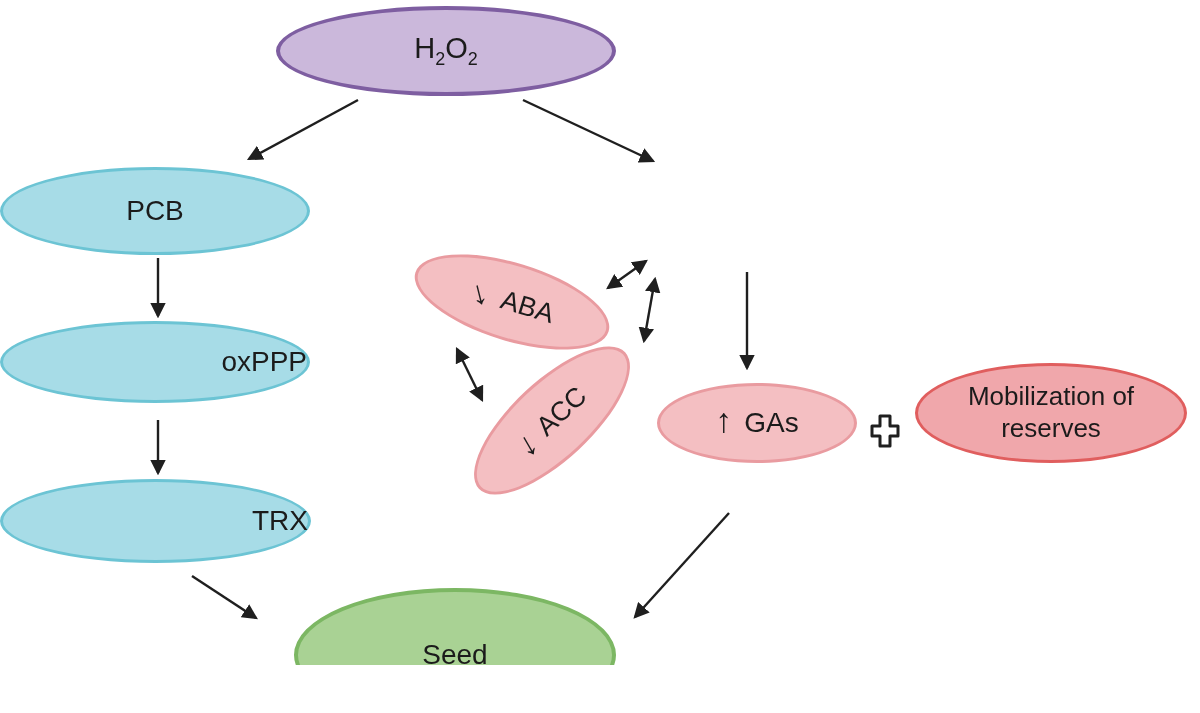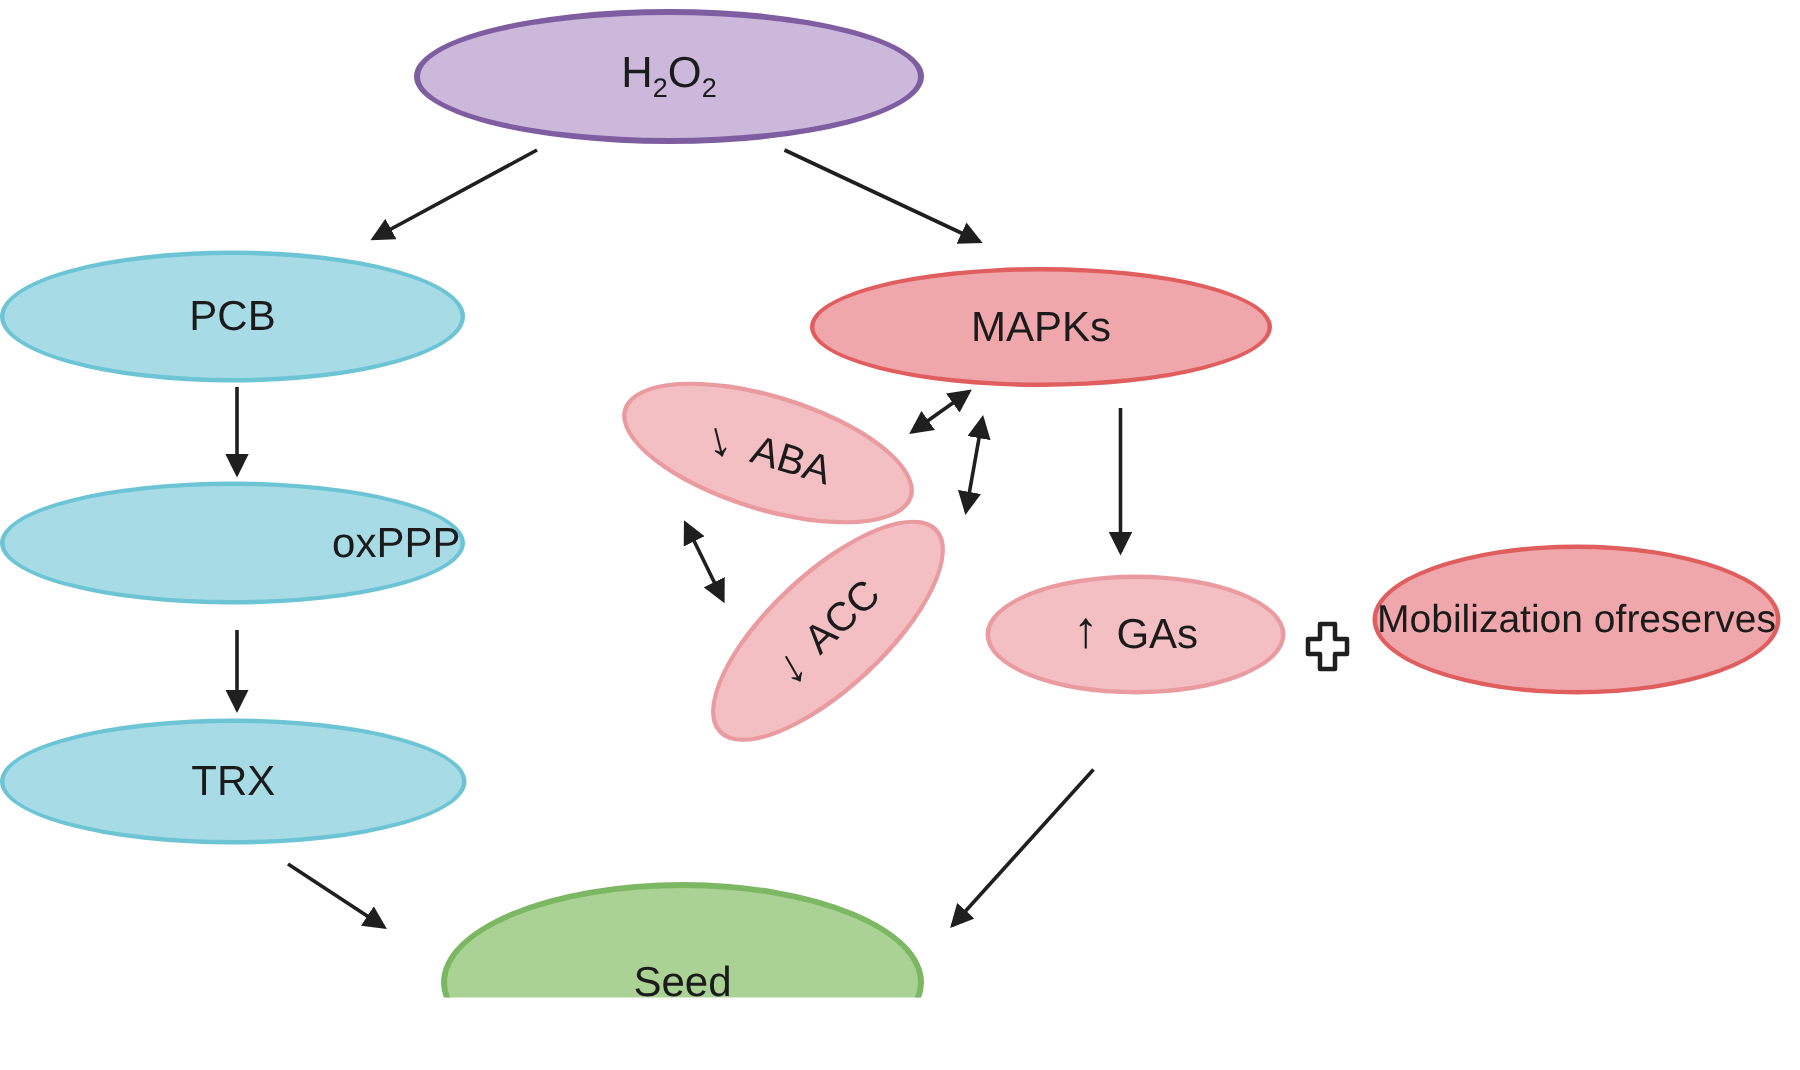--- a/index.html
+++ b/index.html
@@ -17,30 +17,30 @@
     position:absolute;
     border-radius:50%;
     display:flex;
     align-items:center;
     justify-content:center;
     box-sizing:border-box;
     font-size:28px;
     color:var(--text-color,#1b1b1b);
     white-space:nowrap;
   }
-  .two-line{flex-direction:row;text-align:center;line-height:1.22;}
+  .two-line{flex-direction:column;text-align:center;line-height:1.22;}
 
   .h2o2{left:276px;top:6px;width:340px;height:90px;
         background:var(--purple-fill,#cbb8db);border:4px solid var(--purple-border,#7e5ea1);font-size:29px;}
   .pcb  {left:0px;top:167px;width:310px;height:88px;
         background:var(--blue-fill,#a7dce7);border:3px solid var(--blue-border,#6cc4d4);}
   .oxppp{left:0px;top:321px;width:310px;height:82px;
         background:var(--blue-fill,#a7dce7);border:3px solid var(--blue-border,#6cc4d4);justify-content:flex-end;}
   .trx  {left:0px;top:479px;width:311px;height:84px;
-        background:var(--blue-fill,#a7dce7);border:3px solid var(--blue-border,#6cc4d4);}
+        background:var(--blue-fill,#a7dce7);border:3px solid var(--blue-border,#6cc4d4);justify-content:flex-end;}
   .mapks{left:540px;top:178px;width:308px;height:80px;
         background:var(--pink-dark-fill,#f0a7ab);border:3px solid var(--pink-dark-border,#e05e5e);}
   .aba  {left:411px;top:263px;width:202px;height:78px;
         background:var(--pink-light-fill,#f4bfc2);border:3px solid var(--pink-light-border,#e99ba0);
         transform:rotate(17deg);font-size:27px;}
   .acc  {left:452px;top:381px;width:200px;height:79px;
         background:var(--pink-light-fill,#f4bfc2);border:3px solid var(--pink-light-border,#e99ba0);
         transform:rotate(-43deg);font-size:27px;}
   .gas  {left:657px;top:383px;width:200px;height:80px;
         background:var(--pink-light-fill,#f4bfc2);border:3px solid var(--pink-light-border,#e99ba0);}
@@ -77,23 +77,20 @@
   </div>
 
   <div class="node oxppp">
     <span>oxPPP</span>
   </div>
 
   <div class="node trx">
     <span>TRX</span>
   </div>
 
-  <div class="node mapks">
-    <span>MAPKs</span>
-  </div>
 
   <div class="node aba">
     <span class="glyph">↓</span>
     <span>ABA</span>
   </div>
 
   <div class="node acc">
     <span class="glyph">↓</span>
     <span>ACC</span>
   </div>

